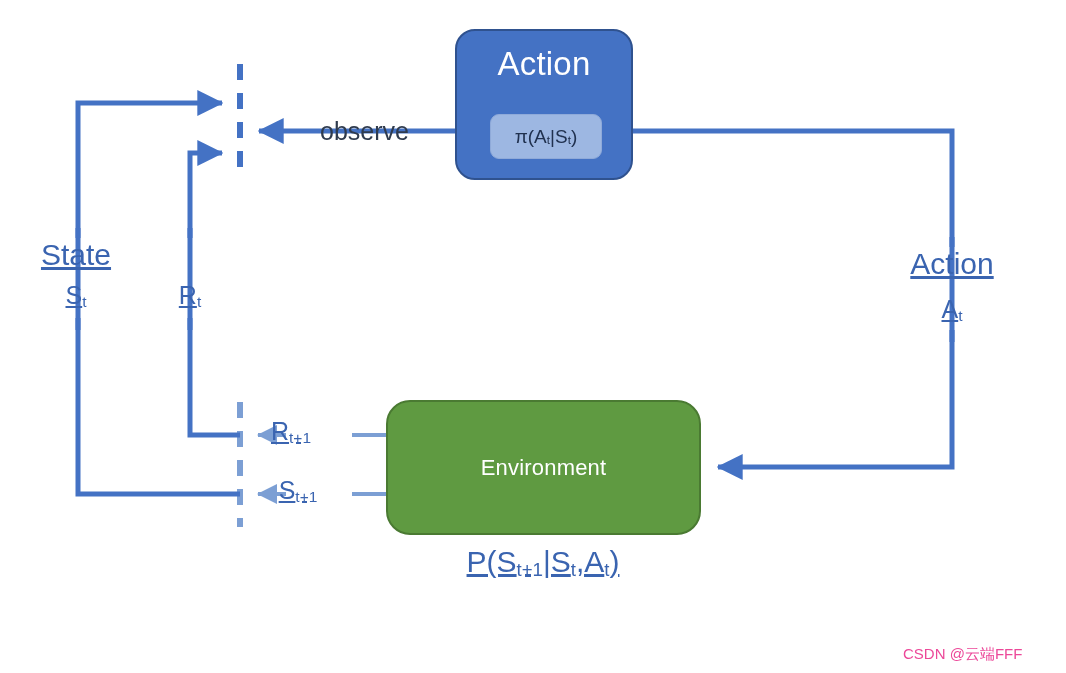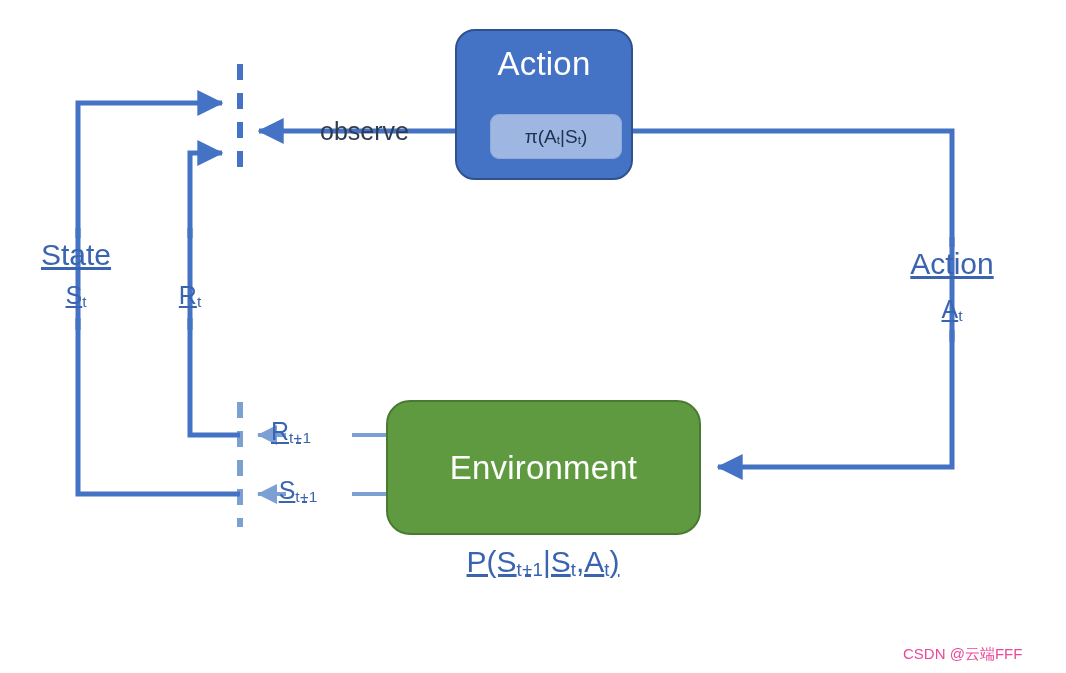--- a/index.html
+++ b/index.html
@@ -47,21 +47,21 @@
   }
   #agent-title {
     font-size: 33px;
     line-height: 1;
     letter-spacing: .2px;
   }
   #policy-chip {
     position: absolute;
     left: 33px;
     top: 83px;
-    width: 132px;
+    width: 112px;
     height: 45px;
     box-sizing: border-box;
     background: #9DB7E2;
     border: 1px solid #8FAAD9;
     border-radius: 9px;
     display: flex;
     align-items: center;
     justify-content: center;
     color: #20314F;
     font-size: 19px;
@@ -69,21 +69,21 @@
   #environment-box {
     left: 386px;
     top: 400px;
     width: 315px;
     height: 135px;
     background: #5F9A41;
     border: 2px solid #4A7A32;
     border-radius: 24px;
   }
   #environment-title {
-    font-size: 33px;
+    font-size: 22px;
     letter-spacing: .2px;
   }
 
   
   .label {
     position: absolute;
     color: #3A64B0;
     white-space: nowrap;
     line-height: 1.05;
   }

